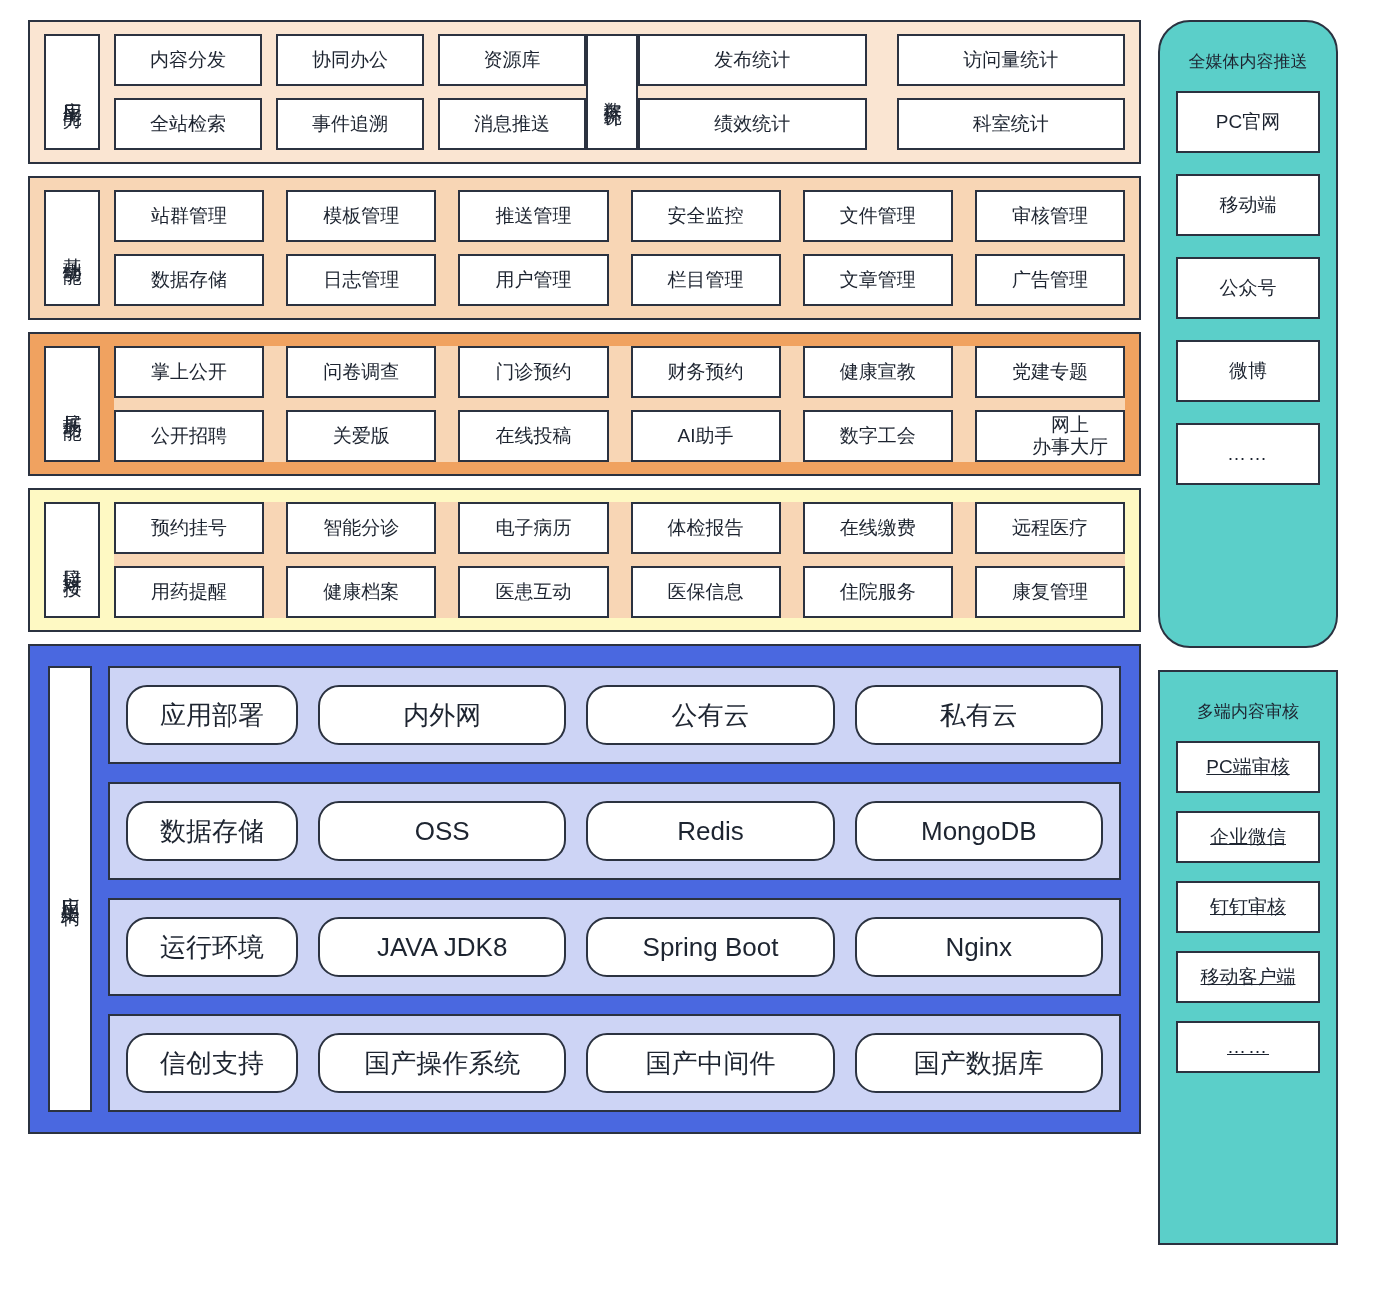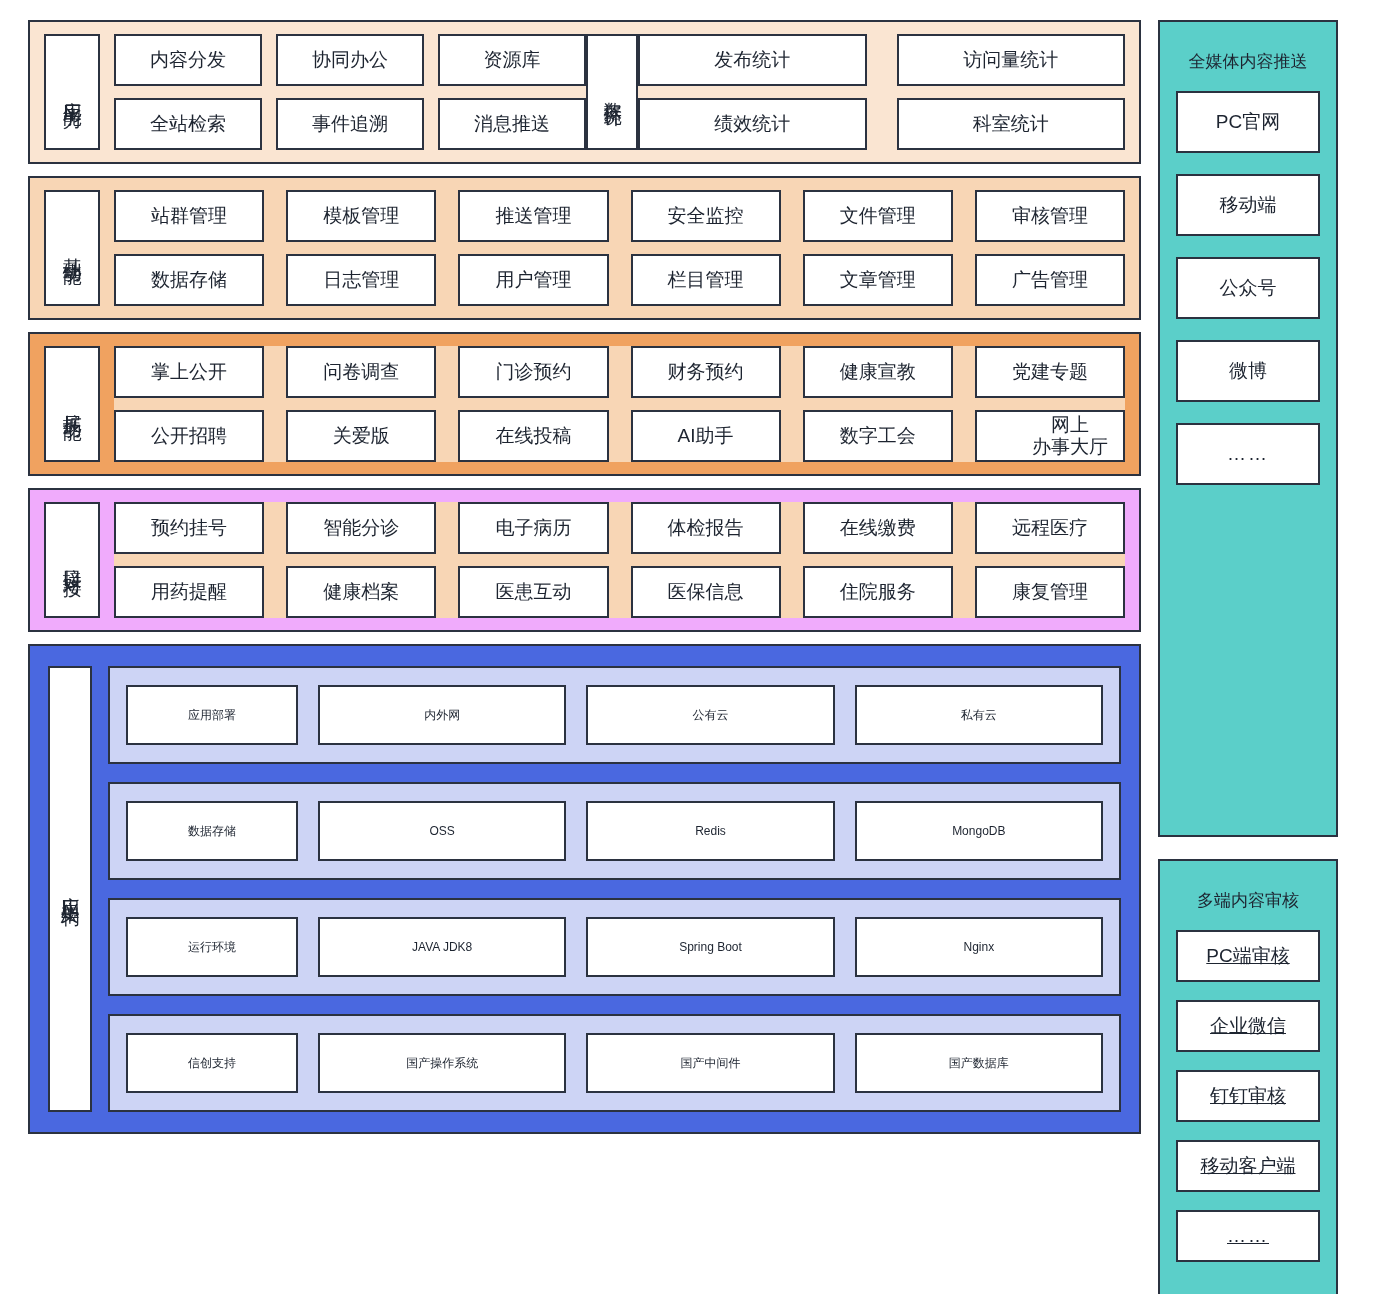--- a/index.html
+++ b/index.html
@@ -114,21 +114,21 @@
     font-size: 18px;
   }
 
   .band-2 .row { grid-template-columns: repeat(6, 1fr); }
   .band-2 .row { gap: 22px; }
 
   
   .band-1 { background: #FAE5D2; }
   .band-2 { background: #F8D6B5; }
   .band-3 { background: #F0A260; }
-  .band-4 { background: #f0abfc; justify-content: space-between; }
+  .band-4 { background: #fef9c3; justify-content: space-between; }
 
   
   .arch {
     background: #4A68E0;
     border: 2.5px solid #2b3240;
     display: flex;
     padding: 20px 18px;
     gap: 16px;
     height: 490px;
   }
@@ -148,21 +148,21 @@
   .arch-row {
     background: #CDD4F5;
     border: 2.5px solid #2b3240;
     display: grid;
     grid-template-columns: 172px 1fr 1fr 1fr;
     gap: 20px;
     padding: 12px 16px;
     flex: 1 1 0;
     align-items: center;
   }
-  .arch-row .cell { height: 60px; font-size: 12px; }
+  .arch-row .cell { height: 60px; font-size: 26px; border-radius: 21px; }
 
   
   .panel {
     background: #5BCFC9;
     border: 2.5px solid #2b3240;
     padding: 14px 16px;
     display: flex;
     flex-direction: column;
     align-items: stretch;
   }
@@ -171,21 +171,21 @@
     color: #1d2430;
     text-align: center;
     padding: 14px 0 18px 0;
   }
   .panel .cell {
     height: 62px;
     margin-bottom: 21px;
     font-size: 19px;
   }
   .panel .cell:last-child { margin-bottom: 6px; }
-  .panel-push { height: 817px; }
+  .panel-push { height: 628px; border-radius: 32px; }
   .panel-audit { height: 575px; }
   .panel-audit .cell { height: 52px; margin-bottom: 18px; text-decoration: underline; }
 
   .dots { letter-spacing: 2px; }
   .two-line { line-height: 1.15; padding-left: 44px; }
 </style>
 </head>
 <body>
 
 <div id="page">

